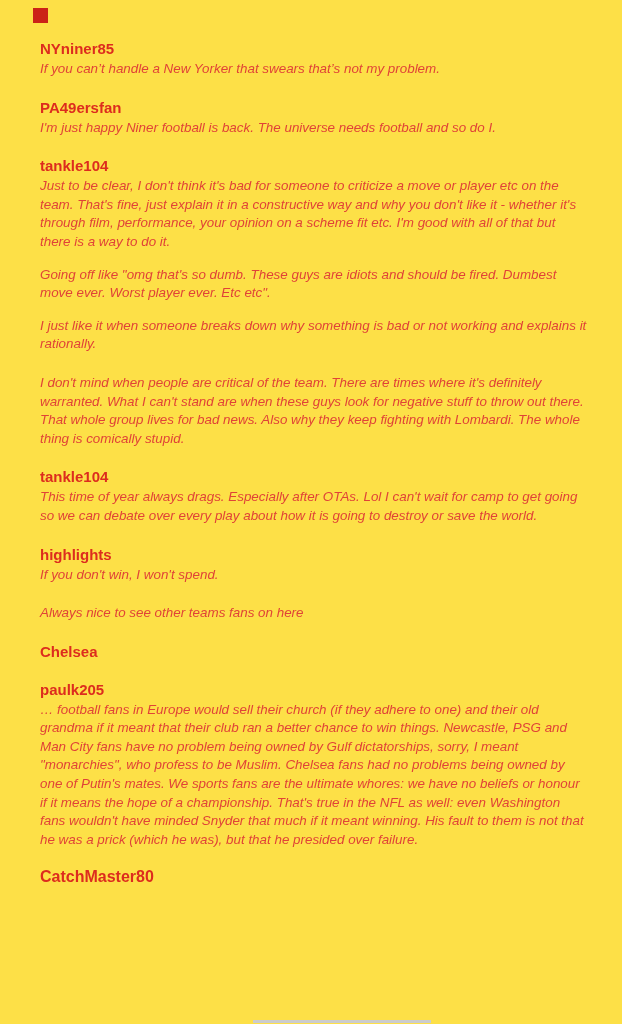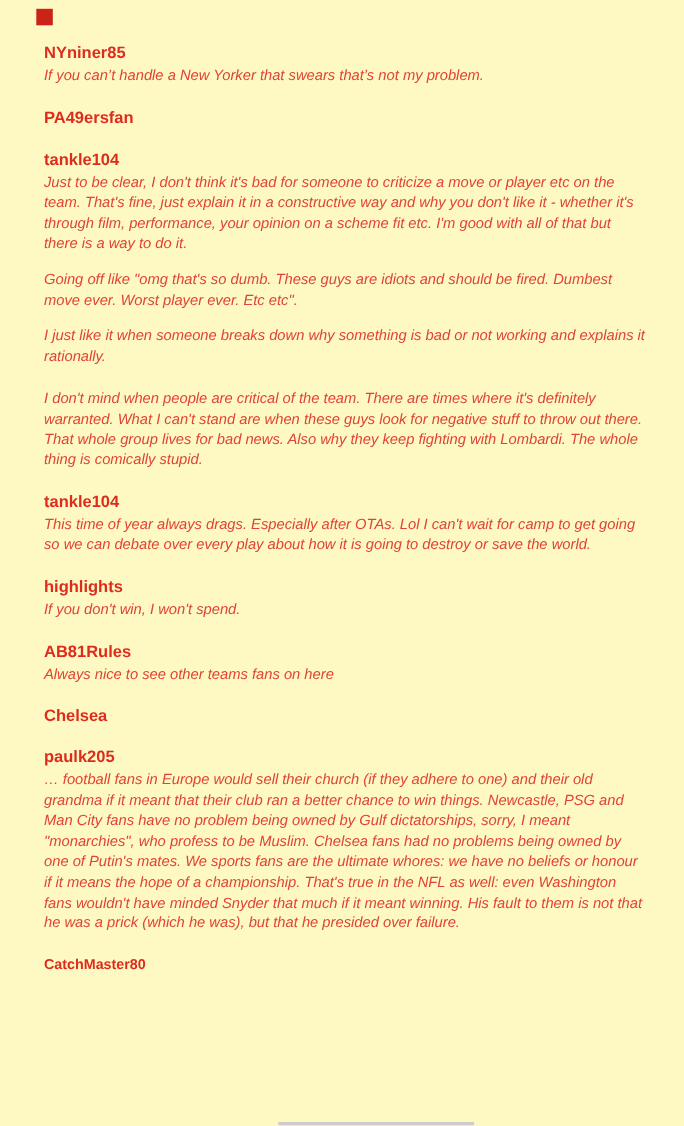--- a/index.html
+++ b/index.html
@@ -5,21 +5,21 @@
   html, body { margin: 0; padding: 0; }
   body {
     width: 622px; height: 1024px;
     background: #ffffff;
     font-family: "Liberation Sans", sans-serif;
     overflow: hidden;
   }
   .page {
     position: relative;
     width: 622px; height: 1024px;
-    background: #fef9c3;
+    background: #fde047;
     overflow: hidden;
   }
   .marker {
     position: absolute;
     left: 33px; top: 8px;
     width: 15px; height: 15px;
   }
   .content {
     position: absolute;
     left: 40px; top: 40px;
@@ -27,21 +27,21 @@
   }
   .post { margin: 0 0 20px 0; }
   .post .username {
     font-weight: bold;
     font-size: 15px;
     line-height: 18px;
     margin: 0 0 2px 0;
     color: #dd2c1e;
   }
   .post.small-heading .username {
-    font-size: 13px;
+    font-size: 16px;
     line-height: 15px;
   }
   .post p {
     font-style: italic;
     font-size: 13.4px;
     line-height: 18.6px;
     margin: 0 0 14px 0;
     color: #e04337;
     hyphens: manual;
   }
@@ -62,20 +62,21 @@
 
   <div class="content">
 
   <div class="post">
     <div class="username">NYniner85</div>
   <p>If you can’t handle a New Yorker that swears that’s not my problem.</p>
       </div>
 
   <div class="post">
     <div class="username">PA49ersfan</div>
+  <p>I'm just happy Niner football is back. The universe needs football and so do I.</p>
       </div>
 
   <div class="post">
     <div class="username">tankle104</div>
   <p>Just to be clear, I don't think it's bad for someone to criticize a move or player etc on the team. That's fine, just explain it in a constructive way and why you don't like it - whether it's through film, performance, your opinion on a scheme fit etc. I'm good with all of that but there is a way to do it.</p>
         <p>Going off like "omg that's so dumb. These guys are idiots and should be fired. Dumbest move ever. Worst player ever. Etc etc".</p>
         <p>I just like it when someone breaks down why something is bad or not working and explains it ration­ally.</p>
       </div>
 
   <div class="post">
@@ -86,21 +87,20 @@
     <div class="username">tankle104</div>
   <p>This time of year always drags. Especially after OTAs. Lol I can't wait for camp to get going so we can debate over every play about how it is going to destroy or save the world.</p>
       </div>
 
   <div class="post">
     <div class="username">highlights</div>
   <p>If you don't win, I won't spend.</p>
       </div>
 
   <div class="post">
-    <div class="username">AB81Rules</div>
   <p>Always nice to see other teams fans on here</p>
       </div>
 
   <div class="post">
     <div class="username">Chelsea</div>
       </div>
 
   <div class="post">
     <div class="username">paulk205</div>
   <p>… football fans in Europe would sell their church (if they adhere to one) and their old grandma if it meant that their club ran a better chance to win things. Newcastle, PSG and Man City fans have no problem being owned by Gulf dictatorships, sorry, I meant "monarchies", who profess to be Muslim. Chelsea fans had no problems being owned by one of Putin's mates. We sports fans are the ulti­mate whores: we have no beliefs or honour if it means the hope of a championship. That's true in the NFL as well: even Washington fans wouldn't have minded Snyder that much if it meant winning. His fault to them is not that he was a prick (which he was), but that he presided over failure.</p>

